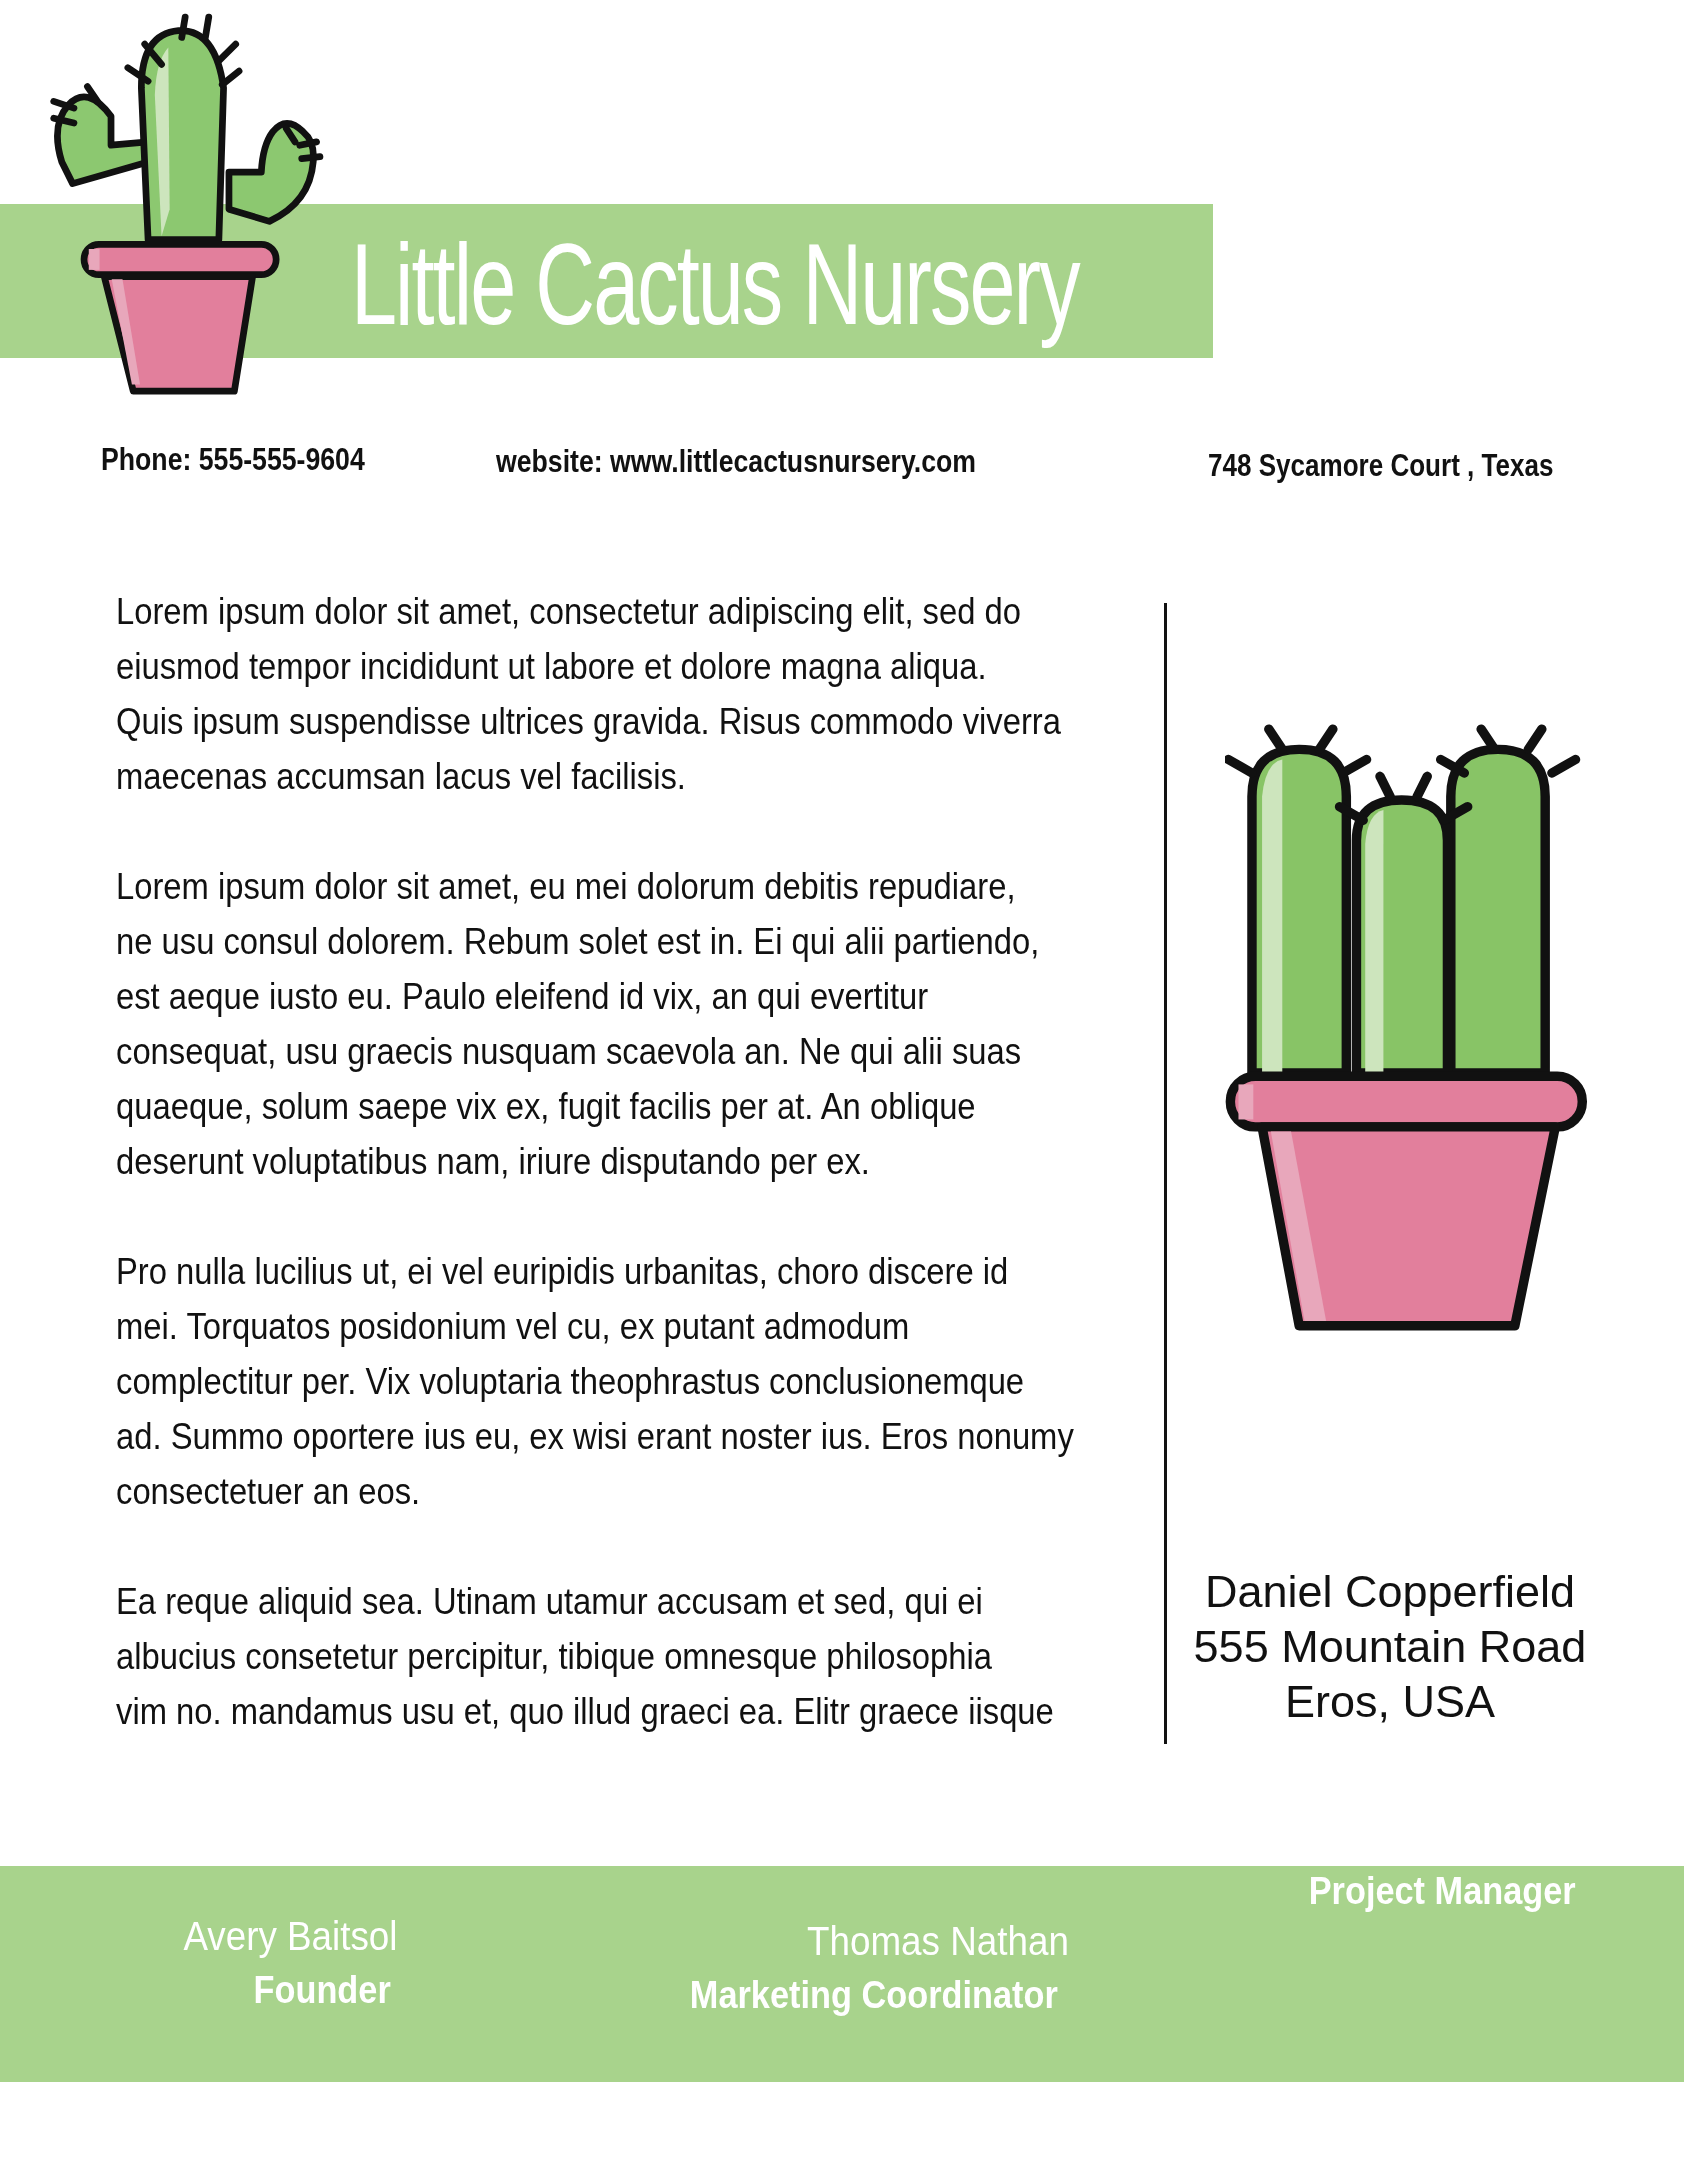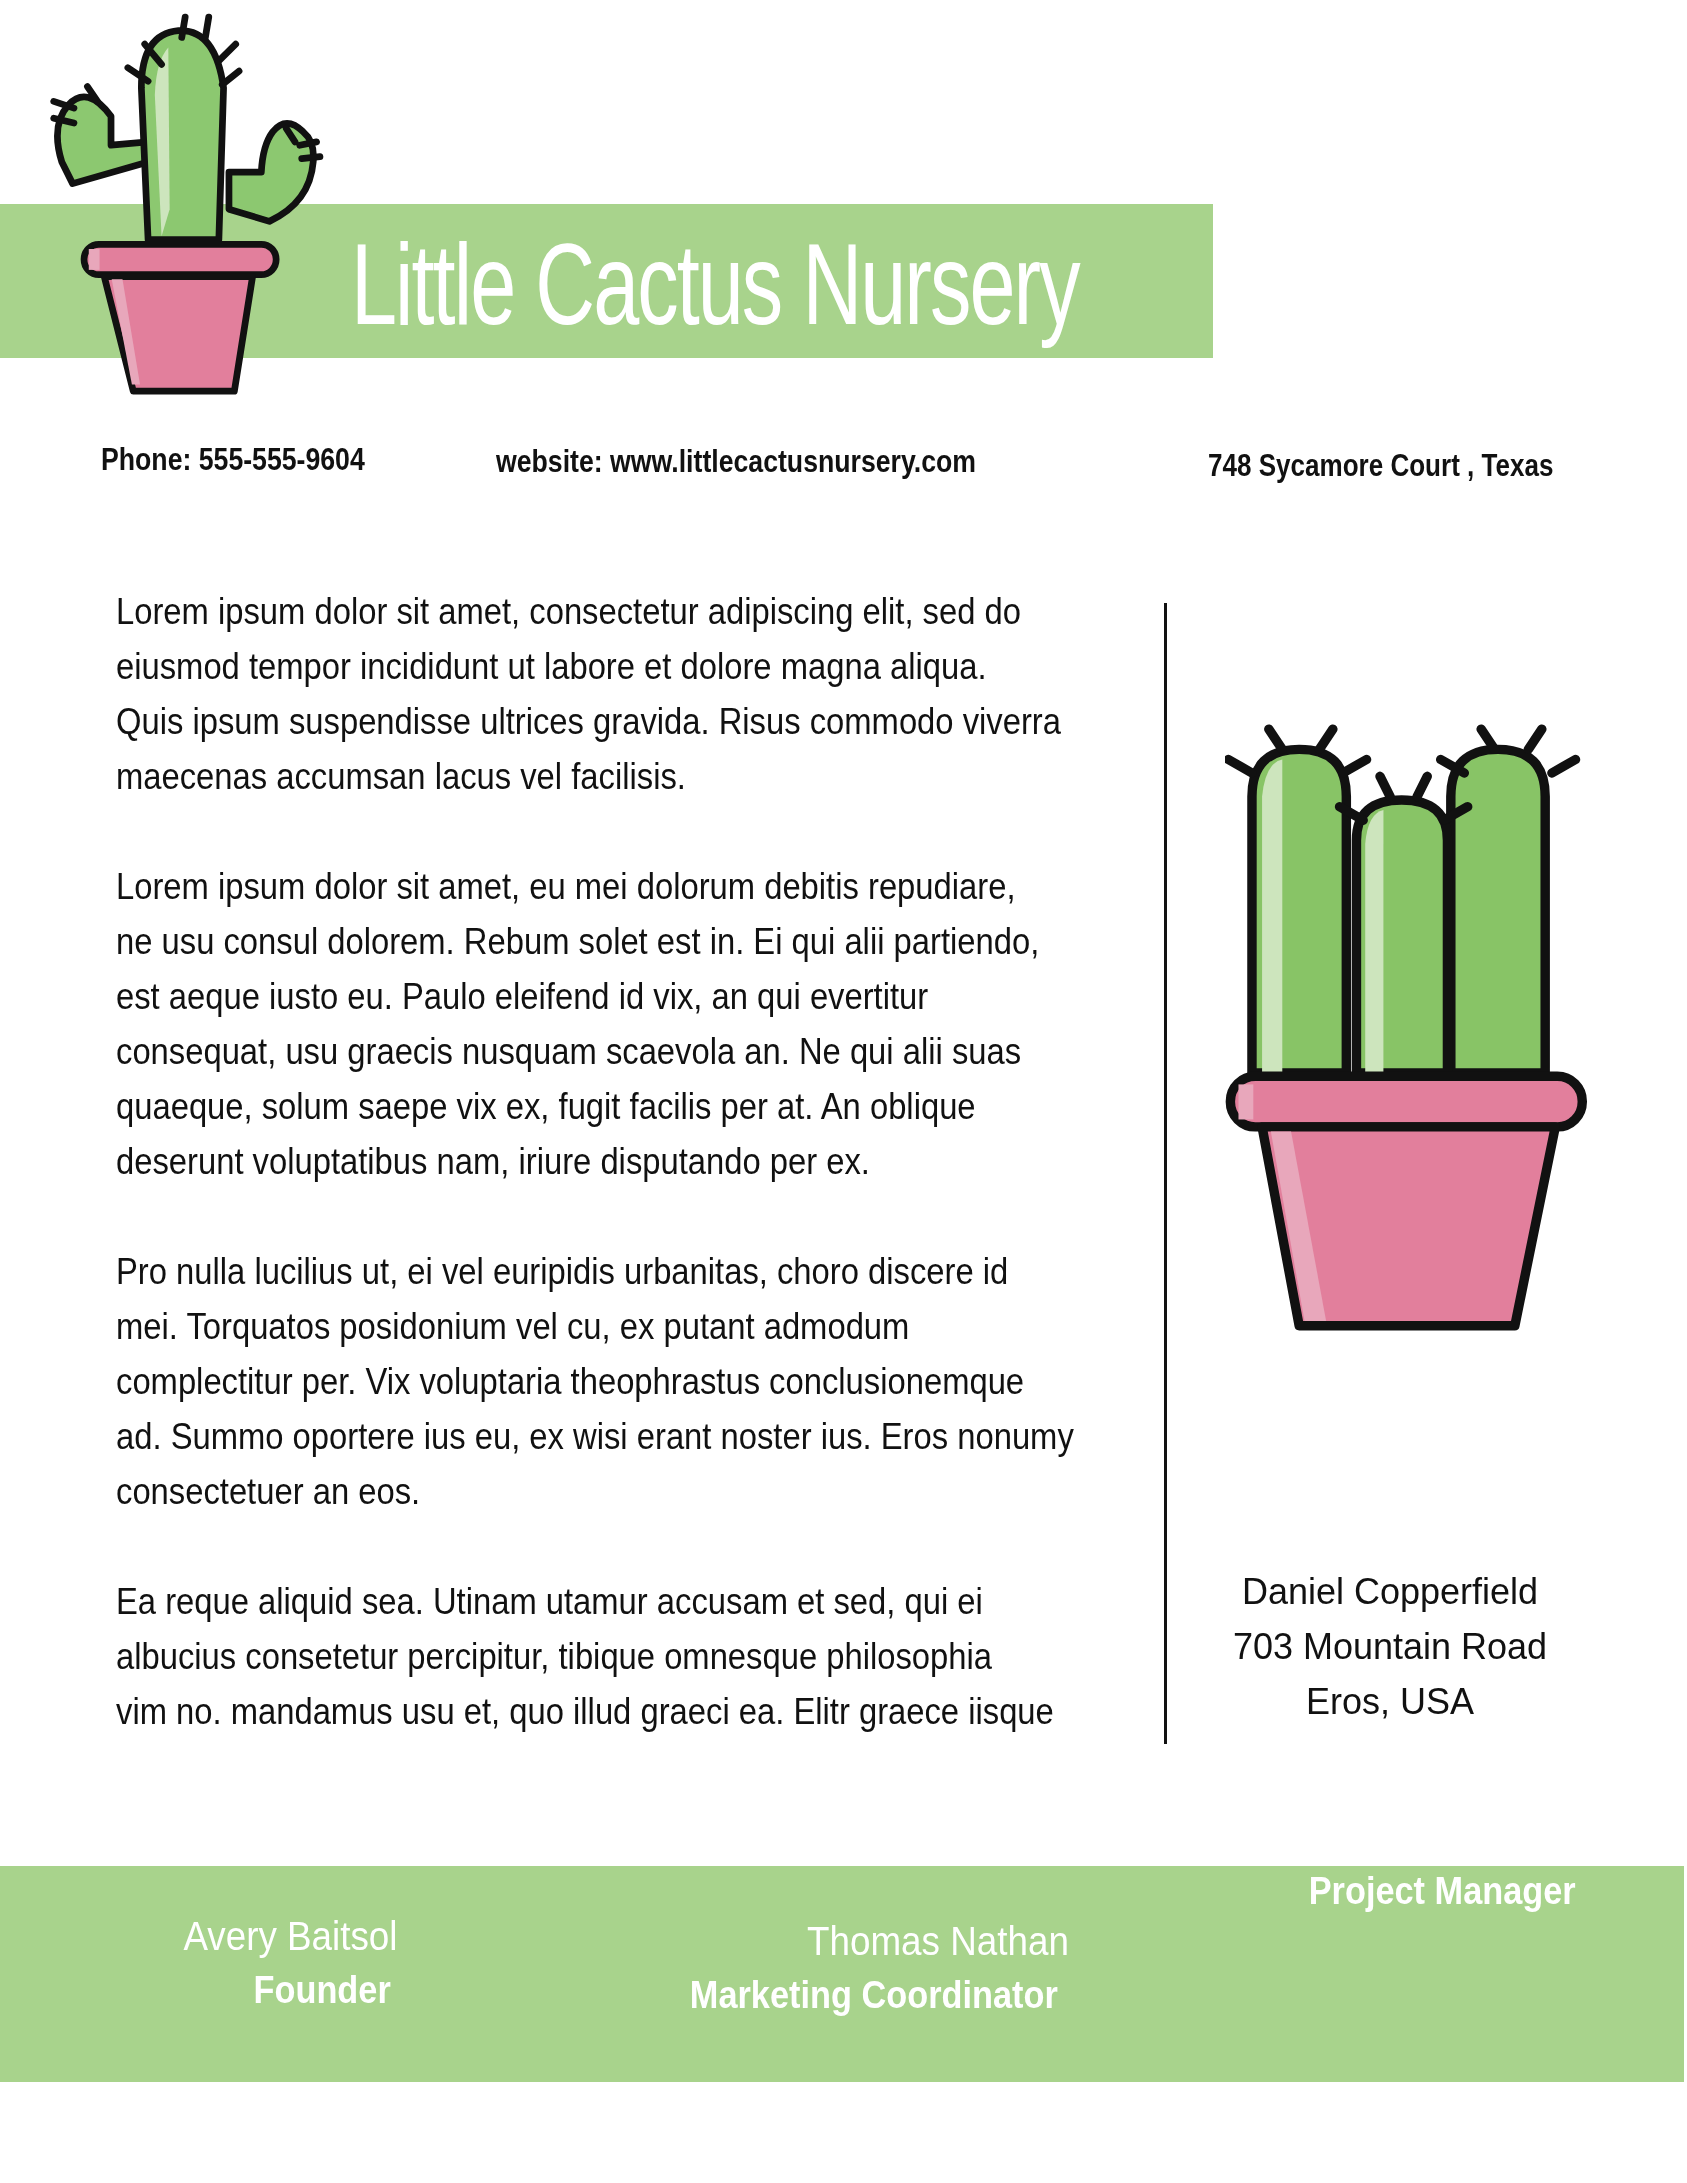--- a/index.html
+++ b/index.html
@@ -21,21 +21,21 @@
 
   .body-col { position: absolute; left: 101px; top: 584px; width: 1073px; margin-left: 15px; }
   .para { font-size: 36px; line-height: 55px; margin: 0 0 55px 0; white-space: pre-line;
           transform: scaleX(0.91); transform-origin: left top; width: 1188px; }
 
   .divider { position: absolute; left: 1164px; top: 603px; width: 3.4px; height: 1141px; background: #111; }
 
   .pot-art { position: absolute; left: 1225px; top: 722px; width: 364px; height: 621px; }
 
   .recipient { position: absolute; left: 1174px; top: 1564px; width: 432px; text-align: center;
-               font-size: 36px; line-height: 55px; }
+               font-size: 45px; line-height: 55px; }
 
   .footer-band { position: absolute; left: 0; top: 1866px; width: 1684px; height: 216px; background: #a8d38c; }
   .staff { position: absolute; top: 1910px; text-align: right; color: #ffffff; }
   .staff .name { font-size: 40px; line-height: 54px; font-weight: normal; white-space: nowrap;
                  transform: scaleX(0.92); }
   .staff .role { font-size: 39px; line-height: 54px; font-weight: bold; white-space: nowrap;
                  transform: scaleX(0.88); }
   .staff.s1 { left: 74px; width: 337px; top: 1909px; }
   .staff.s2 { left: 538px; width: 553px; top: 1914px; }
   .staff.s3 { left: 1195px; width: 405px; top: 1810px; }
@@ -114,21 +114,21 @@
     <rect x="8" y="525" width="522" height="75" rx="37" fill="#e27f9c"></rect>
 
     <path d="M55 600 L490 600 L430 895 L110 895 Z" fill="#e27f9c"></path>
   </g>
   <rect x="20" y="537" width="22" height="52" fill="#e8a7bb"></rect>
   <path d="M68 607 L98 607 L150 888 L118 888 Z" fill="#e8a7bb"></path>
 </svg>
 
 <div class="recipient">
   <div>Daniel Copperfield</div>
-  <div>703 Mountain Road</div>
+  <div>555 Mountain Road</div>
   <div>Eros, USA</div>
 </div>
 
 <div class="footer-band"></div>
 
 <div class="staff s1">
   <div class="name">Avery Baitsol</div>
   <div class="role">Founder</div>
 </div>
 <div class="staff s2">

